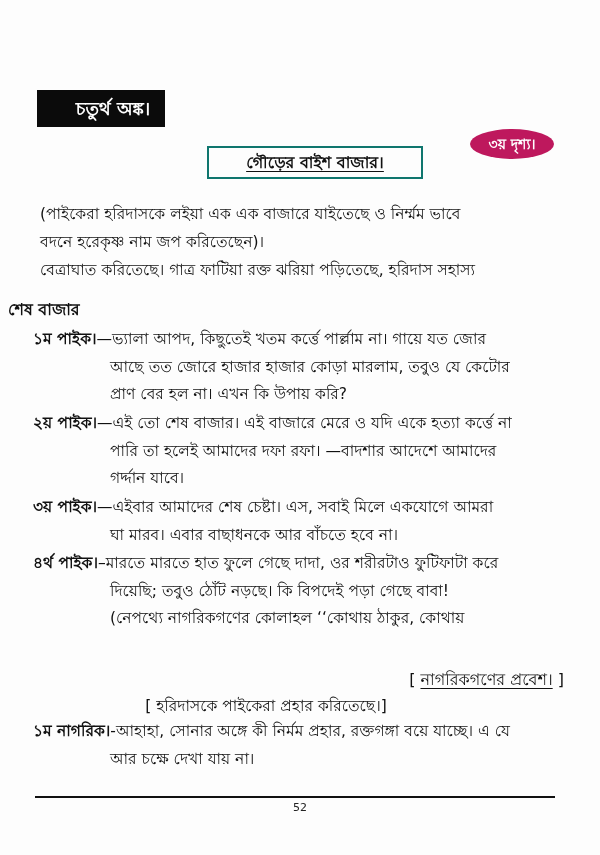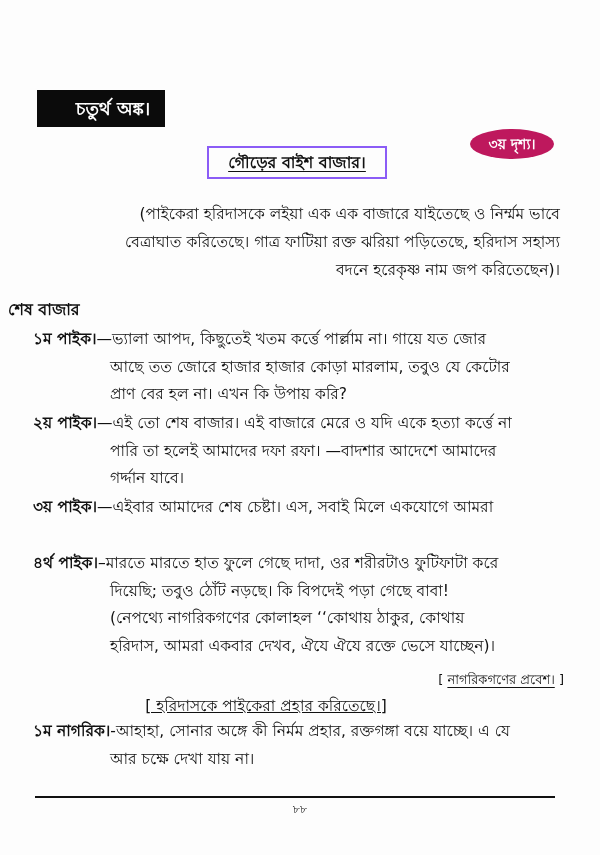--- a/index.html
+++ b/index.html
@@ -41,37 +41,37 @@
       color: #ffffff;
       border-radius: 50%;
       font-size: 14px;
       line-height: 30px;
       text-align: center;
       font-weight: bold;
     }
     .title-box {
       position: absolute;
       left: 207px; top: 146px;
-      width: 180px; height: 33px;
-      border: 2px solid #8b5cf6;
+      width: 216px; height: 33px;
+      border: 2px solid #0f766e;
       box-sizing: border-box;
       text-align: center;
       font-size: 16px;
       line-height: 29px;
       font-weight: bold;
     }
     .title-box span {
       text-decoration: underline;
       text-underline-offset: 3px;
     }
     .stage-dir {
       position: absolute;
       left: 40px; top: 200px;
       width: 520px;
-      text-align: right;
+      text-align: left;
       font-size: 15.5px;
       line-height: 28px;
     }
     .section-heading {
       position: absolute;
       left: 8px; top: 297px;
       width: 600px;
       font-size: 16px;
       font-weight: bold;
       line-height: 26px;
@@ -97,35 +97,34 @@
     .first-line {
       white-space: nowrap;
     }
     .cont {
       padding-left: 77px;
       white-space: nowrap;
     }
     .right-dir {
       position: absolute;
       right: 36px; top: 667px;
-      font-size: 13px;
+      font-size: 16px;
       line-height: 26px;
     }
     .right-dir .inner {
       text-decoration: underline;
       text-underline-offset: 3px;
     }
     .center-dir {
       position: absolute;
       left: 0; top: 693px;
       width: 532px;
       text-align: center;
       font-size: 15.5px;
       line-height: 26px;
-      text-decoration: underline;
     }
     .footer-rule {
       position: absolute;
       left: 35px; top: 796px;
       width: 520px; height: 2px;
       background: #111;
     }
     .page-number {
       position: absolute;
       left: 0; top: 801px;
@@ -151,22 +150,22 @@
   <div class="act-box">চতুর্থ অঙ্ক।</div>
 
   <div class="scene-ellipse">৩য় দৃশ্য।</div>
 
   <div class="title-box">
     <span>গৌড়ের বাইশ বাজার।</span>
   </div>
 
   <div class="stage-dir">
     <div>(পাইকেরা হরিদাসকে লইয়া এক এক বাজারে যাইতেছে ও নির্ম্মম ভাবে</div>
+    <div>বদনে হরেকৃষ্ণ নাম জপ করিতেছেন)।</div>
     <div>বেত্রাঘাত করিতেছে। গাত্র ফাটিয়া রক্ত ঝরিয়া পড়িতেছে, হরিদাস সহাস্য</div>
-    <div>বদনে হরেকৃষ্ণ নাম জপ করিতেছেন)।</div>
   </div>
 
   <div class="section-heading">শেষ বাজার</div>
 
   <div class="dialogue" style="top:326px;">
     <div class="dlg-row">
       <span class="speaker">১ম পাইক।</span>
         <span class="dash">—</span>
         <span class="first-line">ভ্যালা আপদ, কিছুতেই খতম কর্ত্তে পার্ল্লাম না। গায়ে যত জোর</span>
     </div>
@@ -183,44 +182,44 @@
     <div class="cont">পারি তা হলেই আমাদের দফা রফা। —বাদশার আদেশে আমাদের</div>
     <div class="cont">গর্দ্দান যাবে।</div>
   </div>
 
   <div class="dialogue" style="top:494px;">
     <div class="dlg-row">
       <span class="speaker">৩য় পাইক।</span>
         <span class="dash">—</span>
         <span class="first-line">এইবার আমাদের শেষ চেষ্টা। এস, সবাই মিলে একযোগে আমরা</span>
     </div>
+    <div class="cont">ঘা মারব। এবার বাছাধনকে আর বাঁচতে হবে না।</div>
   </div>
 
   <div class="dialogue" style="top:550px;">
     <div class="dlg-row">
       <span class="speaker">৪র্থ পাইক।</span>
         <span class="dash">–</span>
         <span class="first-line">মারতে মারতে হাত ফুলে গেছে দাদা, ওর শরীরটাও ফুটিফাটা করে</span>
     </div>
     <div class="cont">দিয়েছি; তবুও ঠোঁট নড়ছে। কি বিপদেই পড়া গেছে বাবা!</div>
     <div class="cont">(নেপথ্যে নাগরিকগণের কোলাহল ‘‘কোথায় ঠাকুর, কোথায়</div>
-    <div class="cont">হরিদাস, আমরা একবার দেখব, ঐযে ঐযে রক্তে ভেসে যাচ্ছেন)।</div>
   </div>
 
   <div class="right-dir">
     <span>[ </span><span class="inner">নাগরিকগণের প্রবেশ।</span><span> ]</span>
   </div>
 
   <div class="center-dir">[ হরিদাসকে পাইকেরা প্রহার করিতেছে।]</div>
 
   <div class="dialogue" style="top:718px;">
     <div class="dlg-row">
       <span class="speaker">১ম নাগরিক।</span>
         <span class="dash">-</span>
         <span class="first-line">আহাহা, সোনার অঙ্গে কী নির্মম প্রহার, রক্তগঙ্গা বয়ে যাচ্ছে। এ যে</span>
     </div>
     <div class="cont">আর চক্ষে দেখা যায় না।</div>
   </div>
 
   <div class="footer-rule"></div>
-  <div class="page-number">৮৮</div>
+  <div class="page-number">52</div>
 
 </div>
 
 </body></html>

